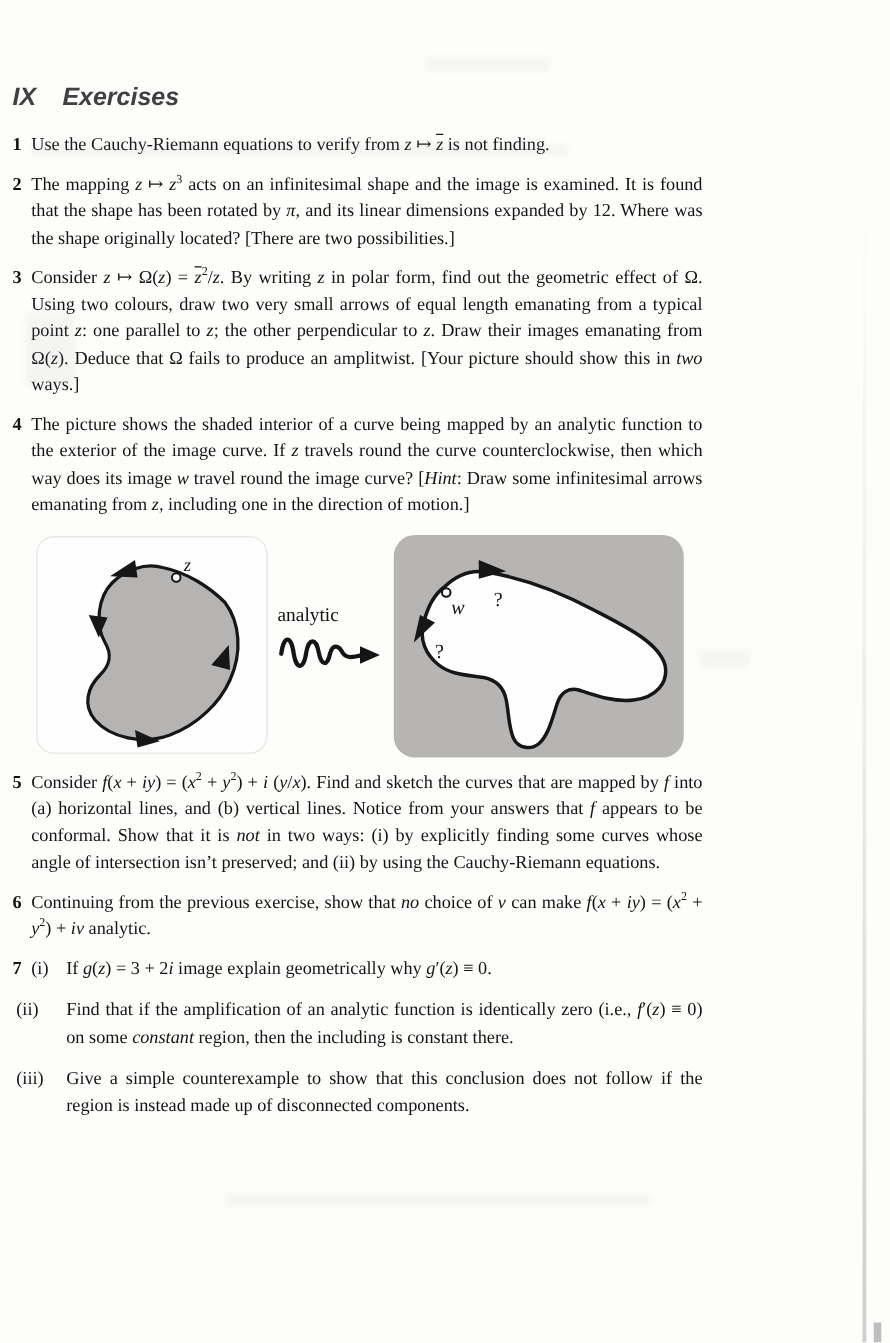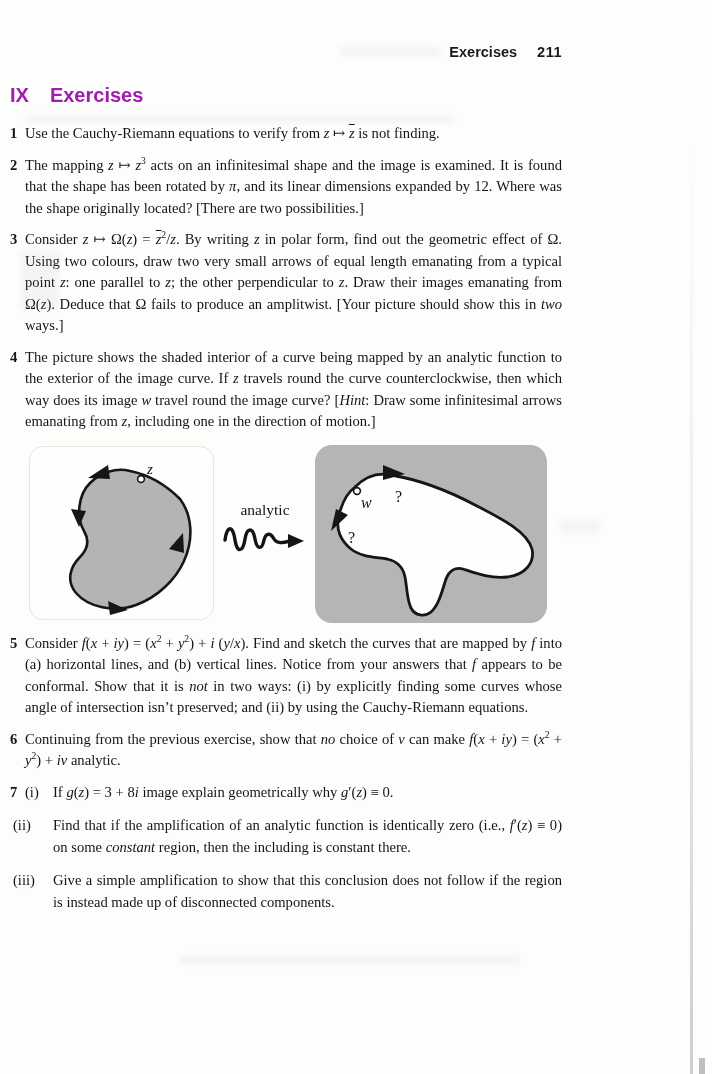--- a/index.html
+++ b/index.html
@@ -14,21 +14,21 @@
   
   .page-header{
     text-align:right;font-family:"Liberation Sans","DejaVu Sans",sans-serif;
     font-weight:bold;font-size:14.5px;height:17px;color:#1a1a1a;
   }
   .page-header .pagenum{margin-left:20px;letter-spacing:.5px;}
 
   
   .section-heading{
     margin-top:23px;font-family:"Liberation Sans","DejaVu Sans",sans-serif;
-    font-weight:bold;font-size:20px;color:#a21caf;height:24px;
+    font-weight:bold;font-size:20px;color:#404040;height:24px;font-style:italic;
   }
   .section-heading .sec-title{margin-left:21px;}
 
   
   .exercises{margin-top:15px;font-size:14.6px;line-height:21.5px;}
   .ex{display:flex;margin-bottom:10px;}
   .ex-num{width:15px;flex:none;font-weight:bold;}
   .ex-body{flex:1;text-align:justify;}
   .i{font-style:italic;}
   .ov{text-decoration:overline;}
@@ -43,44 +43,41 @@
   .figure{position:relative;height:184px;margin:2px 0 6px 0;}
   .panel-left{
     position:absolute;left:19px;top:3px;width:183px;height:172px;
     background:#fefefe;border:1px solid #e4e4e0;border-radius:14px;
   }
   .panel-right{
     position:absolute;left:305px;top:2px;width:232px;height:178px;
     background:#b6b5b3;border-radius:17px;
   }
   .map-label{
-    position:absolute;left:212px;top:56px;width:86px;text-align:center;
+    position:absolute;left:212px;top:56px;width:86px;
     font-size:15.5px;color:#141414;
   }
   .squiggle{position:absolute;left:210px;top:76px;}
   svg{display:block;}
   .fig-text{font-family:"Liberation Serif","DejaVu Serif",serif;}
 
   
   .scan-edge{
     position:absolute;left:690px;top:140px;width:3px;height:934px;
     background:linear-gradient(to bottom, rgba(170,170,170,0), rgba(160,160,160,.35) 55%, rgba(110,110,110,.55));
     opacity:.6;
   }
   .scan-corner{position:absolute;left:699px;top:1058px;width:6px;height:16px;background:#8a8a8a;opacity:.55;}
   .smudge{position:absolute;background:#9a9a9a;opacity:.08;filter:blur(2px);border-radius:3px;}
 </style>
 </head>
 <body>
 
 <div class="content">
 
-  <div class="page-header">
-    <span>Exercises</span><span class="pagenum">211</span>
-  </div>
 
   <div class="section-heading">
     <span>IX</span><span class="sec-title">Exercises</span>
   </div>
 
   <div class="exercises" id="exercise-list">
       <div class="ex">
         <span class="ex-num">1</span>
         <div class="ex-body"><span>Use the Cauchy-Riemann equations to verify from </span><span class="i">z</span><span> ↦ </span><span class="i ov">z</span><span> is not finding.</span></div>
       </div>
@@ -137,29 +134,29 @@
       </div>
       <div class="ex">
         <span class="ex-num">6</span>
         <div class="ex-body"><span>Continuing from the previous exercise, show that </span><span class="i">no</span><span> choice of </span><span class="i">v</span><span> can make </span><span class="i">f</span><span>(</span><span class="i">x</span><span> + </span><span class="i">iy</span><span>) = (</span><span class="i">x</span><sup>2</sup><span> + </span><span class="i">y</span><sup>2</sup><span>) + </span><span class="i">iv</span><span> analytic.</span></div>
       </div>
       <div class="ex">
         <span class="ex-num">7</span>
         <div class="ex-body">
           <div class="sub">
             <span class="sub-label">(i)</span>
-            <div class="sub-body"><span>If </span><span class="i">g</span><span>(</span><span class="i">z</span><span>) = 3 + 8</span><span class="i">i</span><span> image explain geometrically why </span><span class="i">g</span><span>′(</span><span class="i">z</span><span>) ≡ 0.</span></div>
+            <div class="sub-body"><span>If </span><span class="i">g</span><span>(</span><span class="i">z</span><span>) = 3 + 2</span><span class="i">i</span><span> image explain geometrically why </span><span class="i">g</span><span>′(</span><span class="i">z</span><span>) ≡ 0.</span></div>
           </div>
           <div class="sub">
             <span class="sub-label">(ii)</span>
             <div class="sub-body"><span>Find that if the amplification of an analytic function is identically zero (i.e., </span><span class="i">f</span><span>′(</span><span class="i">z</span><span>) ≡ 0) on some </span><span class="i">constant</span><span> region, then the including is constant there.</span></div>
           </div>
           <div class="sub">
             <span class="sub-label">(iii)</span>
-            <div class="sub-body"><span>Give a simple amplification to show that this conclusion does not follow if the region is instead made up of disconnected components.</span></div>
+            <div class="sub-body"><span>Give a simple counterexample to show that this conclusion does not follow if the region is instead made up of disconnected components.</span></div>
           </div>
         </div>
       </div>
     </div>
 
 </div>
 
 <div class="scan-edge"></div>
 <div class="scan-corner"></div>
 <div class="smudge" style="left:340px;top:46px;width:100px;height:11px;"></div>

